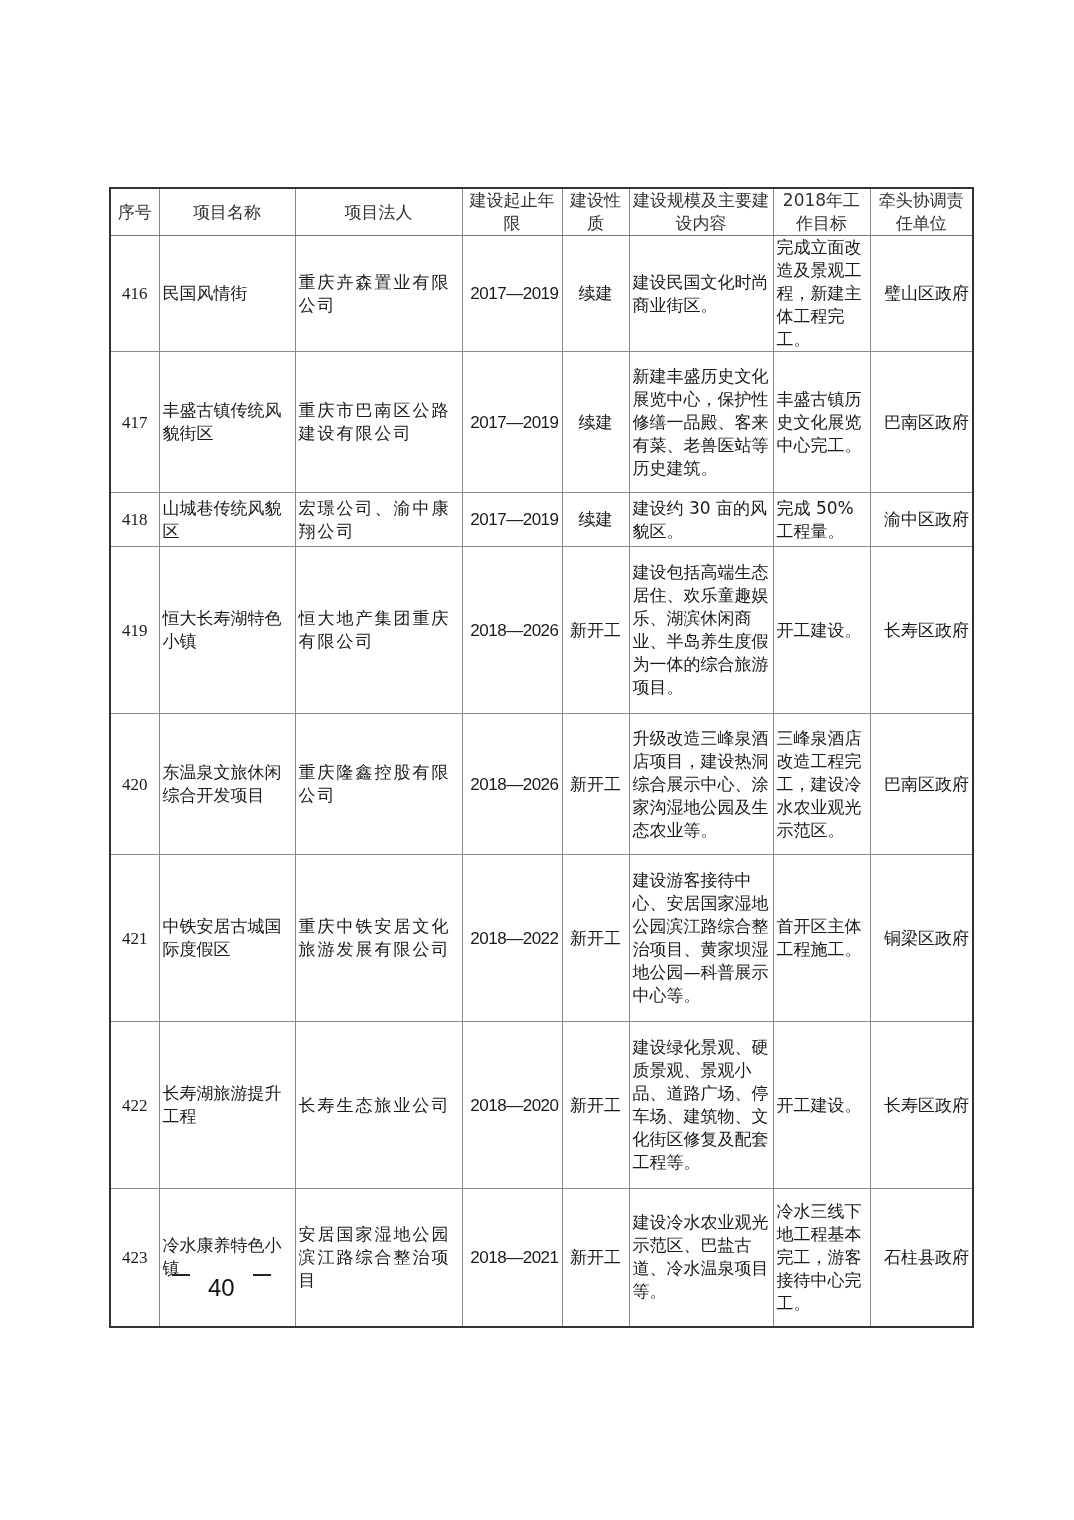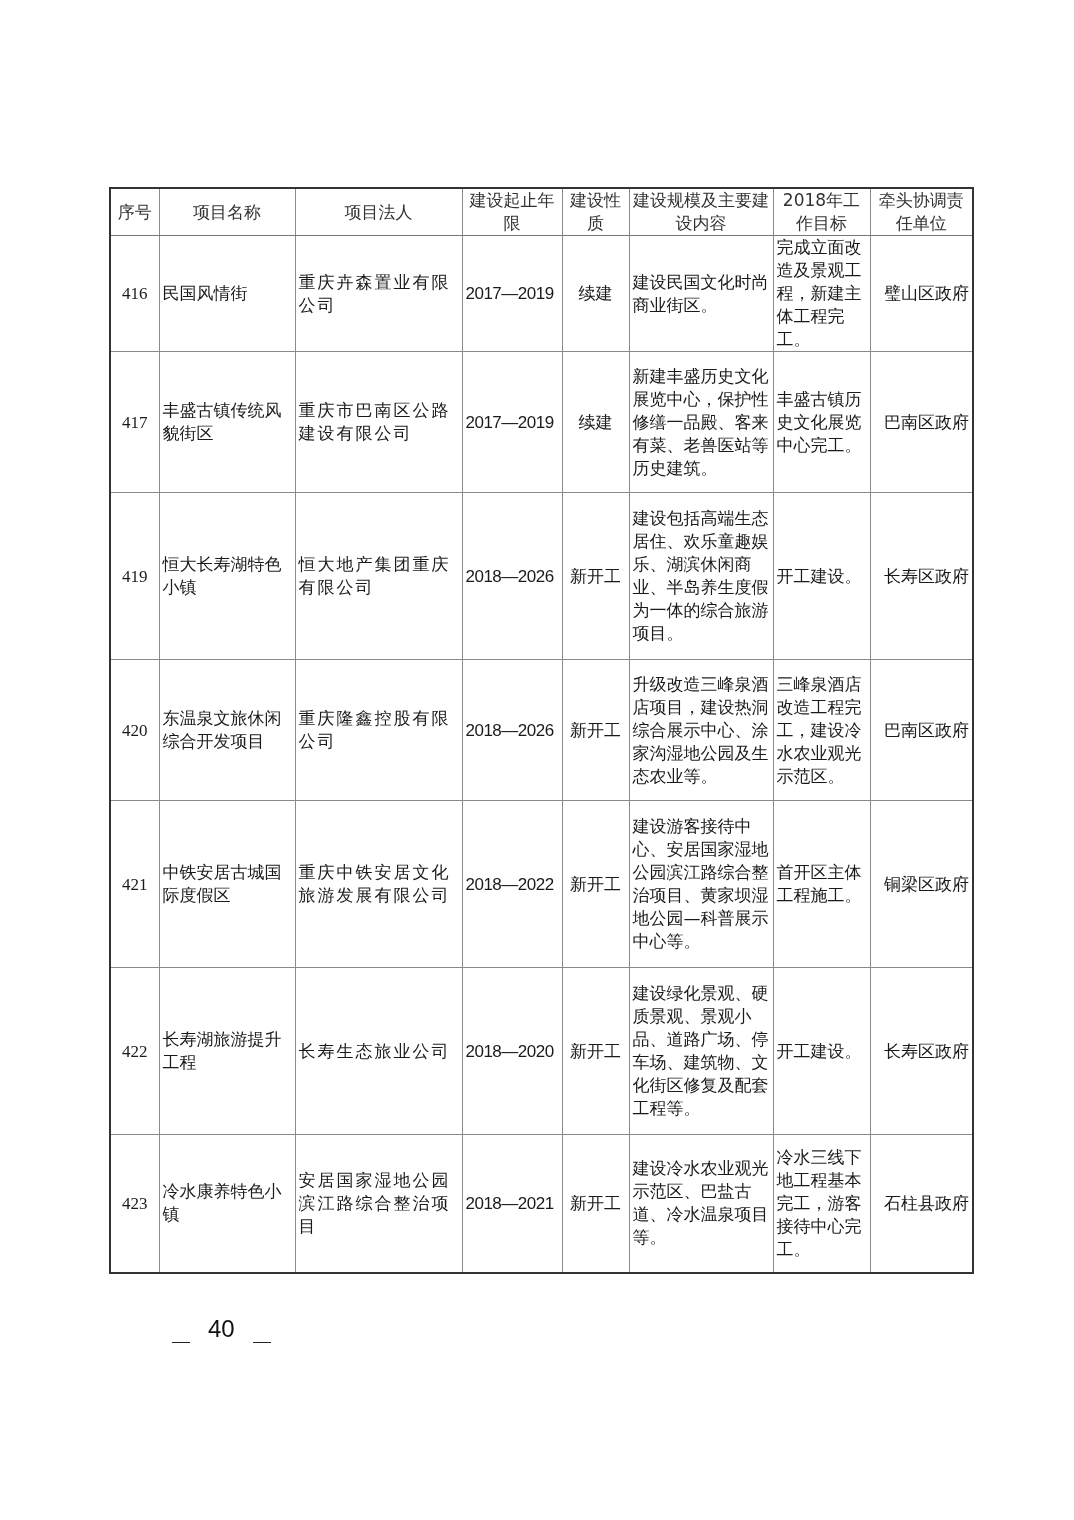--- a/index.html
+++ b/index.html
@@ -13,28 +13,28 @@
   }
   table.projects td, table.projects th {
     border: 1px solid #8a8a8a;
     font-weight: normal; font-size: 17px; line-height: 23px;
     padding: 0 3px; vertical-align: middle; word-break: break-all;
   }
   table.projects th { text-align: center; height: 46px; color: #333; }
   table.projects tr.header th { border-bottom: 1px solid #777; }
   .c-num { text-align: center; font-family: Liberation Serif, serif; font-size: 17px; }
   .c-name, .c-owner, .c-scope, .c-goal { text-align: left; }
-  .c-period { text-align: left; font-family: "Liberation Sans", sans-serif; font-size: 17px; letter-spacing: -0.5px; white-space: nowrap; padding: 0 1px; }
+  .c-period { text-align: right; font-family: "Liberation Sans", sans-serif; font-size: 17px; letter-spacing: -0.5px; white-space: nowrap; padding: 0 1px; }
   .c-type { text-align: center; margin-left: 18px; }
   .c-dept { text-align: right; }
   .c-owner { letter-spacing: 2px; }
   .page-number {
-    position: absolute; left: 172px; top: 1315px;
+    position: absolute; left: 172px; top: 1274px;
     font-family: "Liberation Sans", sans-serif; font-size: 24px; color: #111;
-    display: flex; align-items: flex-end; gap: 18px;
+    display: flex; align-items: flex-start; gap: 18px;
   }
   .dash { display: inline-block; width: 18px; height: 1.5px; background: #222; }
 </style>
 </head>
 <body>
 
 <div class="page">
   <table class="projects">
     <colgroup>
       <col style="width:49px">
@@ -71,20 +71,30 @@
         </tr>
         <tr style="height: 141px;">
           <td class="c-num">417</td>
           <td class="c-name">丰盛古镇传统风貌街区</td>
           <td class="c-owner">重庆市巴南区公路建设有限公司</td>
           <td class="c-period">2017—2019</td>
           <td class="c-type">续建</td>
           <td class="c-scope">新建丰盛历史文化展览中心，保护性修缮一品殿、客来有菜、老兽医站等历史建筑。</td>
           <td class="c-goal">丰盛古镇历史文化展览中心完工。</td>
           <td class="c-dept">巴南区政府</td>
+        </tr>
+        <tr style="height: 54px;">
+          <td class="c-num">418</td>
+          <td class="c-name">山城巷传统风貌区</td>
+          <td class="c-owner">宏璟公司、渝中康翔公司</td>
+          <td class="c-period">2017—2019</td>
+          <td class="c-type">续建</td>
+          <td class="c-scope">建设约 30 亩的风貌区。</td>
+          <td class="c-goal">完成 50%工程量。</td>
+          <td class="c-dept">渝中区政府</td>
         </tr>
         <tr style="height: 167px;">
           <td class="c-num">419</td>
           <td class="c-name">恒大长寿湖特色小镇</td>
           <td class="c-owner">恒大地产集团重庆有限公司</td>
           <td class="c-period">2018—2026</td>
           <td class="c-type">新开工</td>
           <td class="c-scope">建设包括高端生态居住、欢乐童趣娱乐、湖滨休闲商业、半岛养生度假为一体的综合旅游项目。</td>
           <td class="c-goal">开工建设。</td>
           <td class="c-dept">长寿区政府</td>

